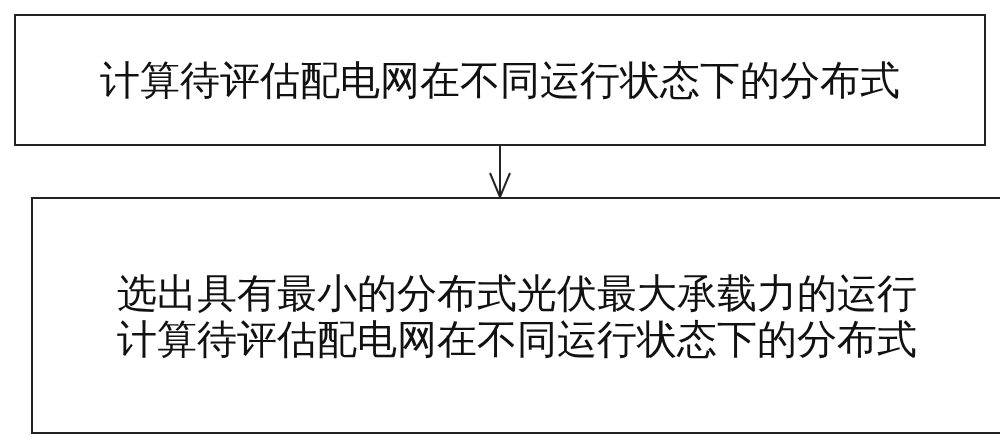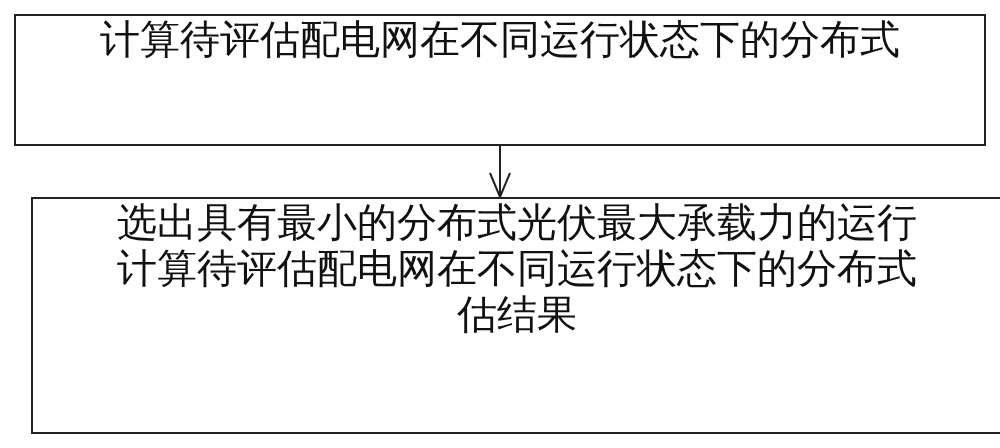--- a/index.html
+++ b/index.html
@@ -16,21 +16,21 @@
       color: #111111;
     }
     .box {
       position: absolute;
       box-sizing: border-box;
       border: 2px solid #222222;
       background: #ffffff;
       display: flex;
       flex-direction: column;
       align-items: center;
-      justify-content: flex-start;
+      justify-content: center;
       text-align: center;
     }
     #box1 {
       left: 14px;
       top: 14px;
       width: 972px;
       height: 132px;
     }
     #box2 {
       left: 31px;
@@ -60,14 +60,13 @@
 </div>
 
 <svg id="arrow" viewBox="0 0 30 53" xmlns="http://www.w3.org/2000/svg">
   <line x1="15" y1="0" x2="15" y2="52" stroke="#222222" stroke-width="2"></line>
   <polyline points="5,28 15,52 25,28" fill="none" stroke="#222222" stroke-width="2"></polyline>
 </svg>
 
 <div class="box" id="box2">
   <div class="line">选出具有最小的分布式光伏最大承载力的运行</div>
   <div class="line">计算待评估配电网在不同运行状态下的分布式</div>
-  <div class="line">估结果</div>
 </div>
 
 </body></html>

